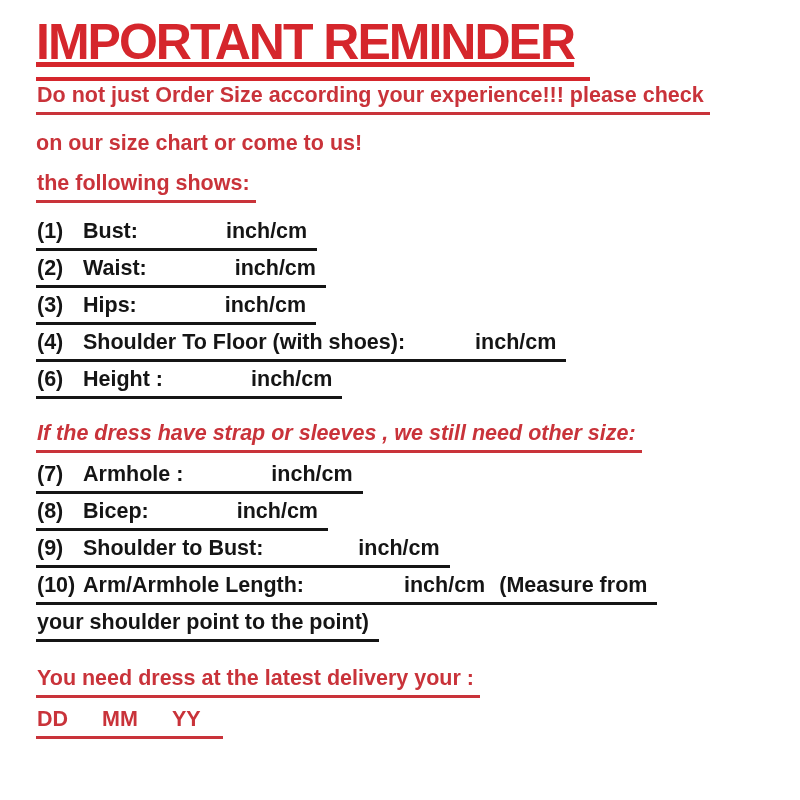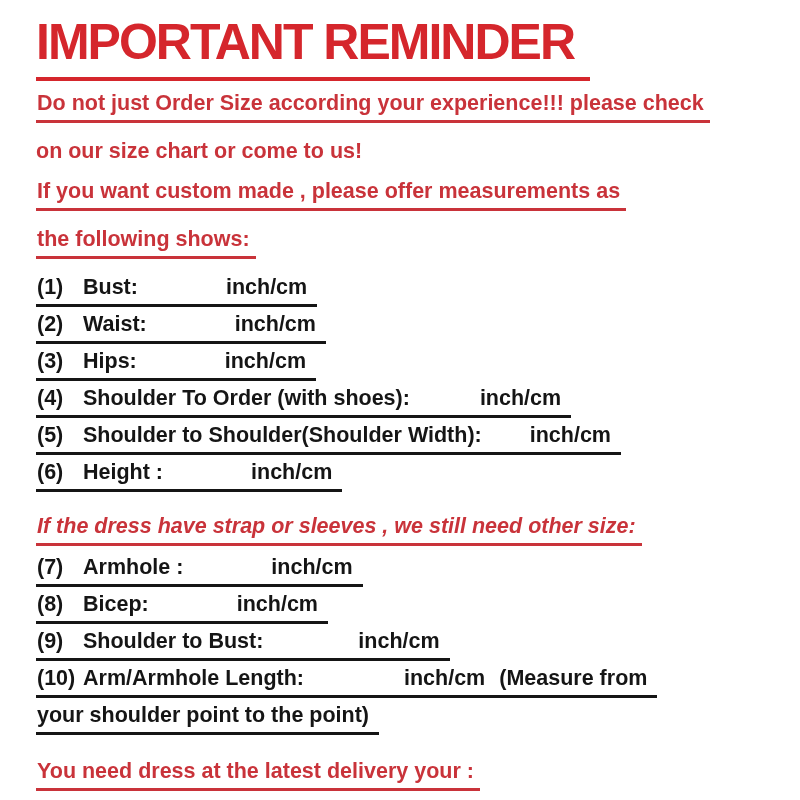--- a/index.html
+++ b/index.html
@@ -10,22 +10,23 @@
   }
   .page{padding:12px 30px 0 36px;}
 
   
   .title{
     display:table;
     font-size:50px;line-height:1.04;letter-spacing:-2px;
     color:#D5262C;
     border-bottom:4px solid #D5262C;
     padding:0 16px 9px 0;
-    margin:4px 0 10px 0;
+    margin:4px 0 2px 0;
     white-space:nowrap;
+    text-decoration:underline;
   }
 
   
   .line{font-size:21.5px;line-height:24px;margin-bottom:16px;white-space:nowrap;}
   .red{color:#C9333A;}
 
   
   .ul-red{display:table;border-bottom:3px solid #C9333A;padding:0 6px 5px 1px;}
   .ul-black{display:table;border-bottom:3px solid #151515;padding:0 10px 5px 1px;}
 
@@ -46,21 +47,20 @@
 </style>
 </head>
 <body>
 
 <div class="page">
 
   <h1 class="title">IMPORTANT REMINDER</h1>
 
   <div class="line red ul-red">Do not just Order Size according your experience!!! please check</div>
   <div class="line red">on our size chart or come to us!</div>
-  <div class="line red ul-red">If you want custom made , please offer measurements as</div>
   <div class="line red ul-red">the following shows:</div>
 
   <div class="list">
 
     <div class="row ul-black">
       <span class="num">(1)</span>
         <span>Bust:</span>
         <span class="blank b88"></span>
         <span>inch/cm</span>
     </div>
@@ -74,31 +74,25 @@
 
     <div class="row ul-black">
       <span class="num">(3)</span>
         <span>Hips:</span>
         <span class="blank b88"></span>
         <span>inch/cm</span>
     </div>
 
     <div class="row ul-black">
       <span class="num">(4)</span>
-        <span>Shoulder To Order (with shoes):</span>
+        <span>Shoulder To Floor (with shoes):</span>
         <span class="blank b70"></span>
         <span>inch/cm</span>
     </div>
 
-    <div class="row ul-black">
-      <span class="num">(5)</span>
-        <span>Shoulder to Shoulder(Shoulder Width):</span>
-        <span class="blank b48"></span>
-        <span>inch/cm</span>
-    </div>
 
     <div class="row ul-black">
       <span class="num">(6)</span>
         <span>Height :</span>
         <span class="blank b88"></span>
         <span>inch/cm</span>
     </div>
 
   </div>
 

